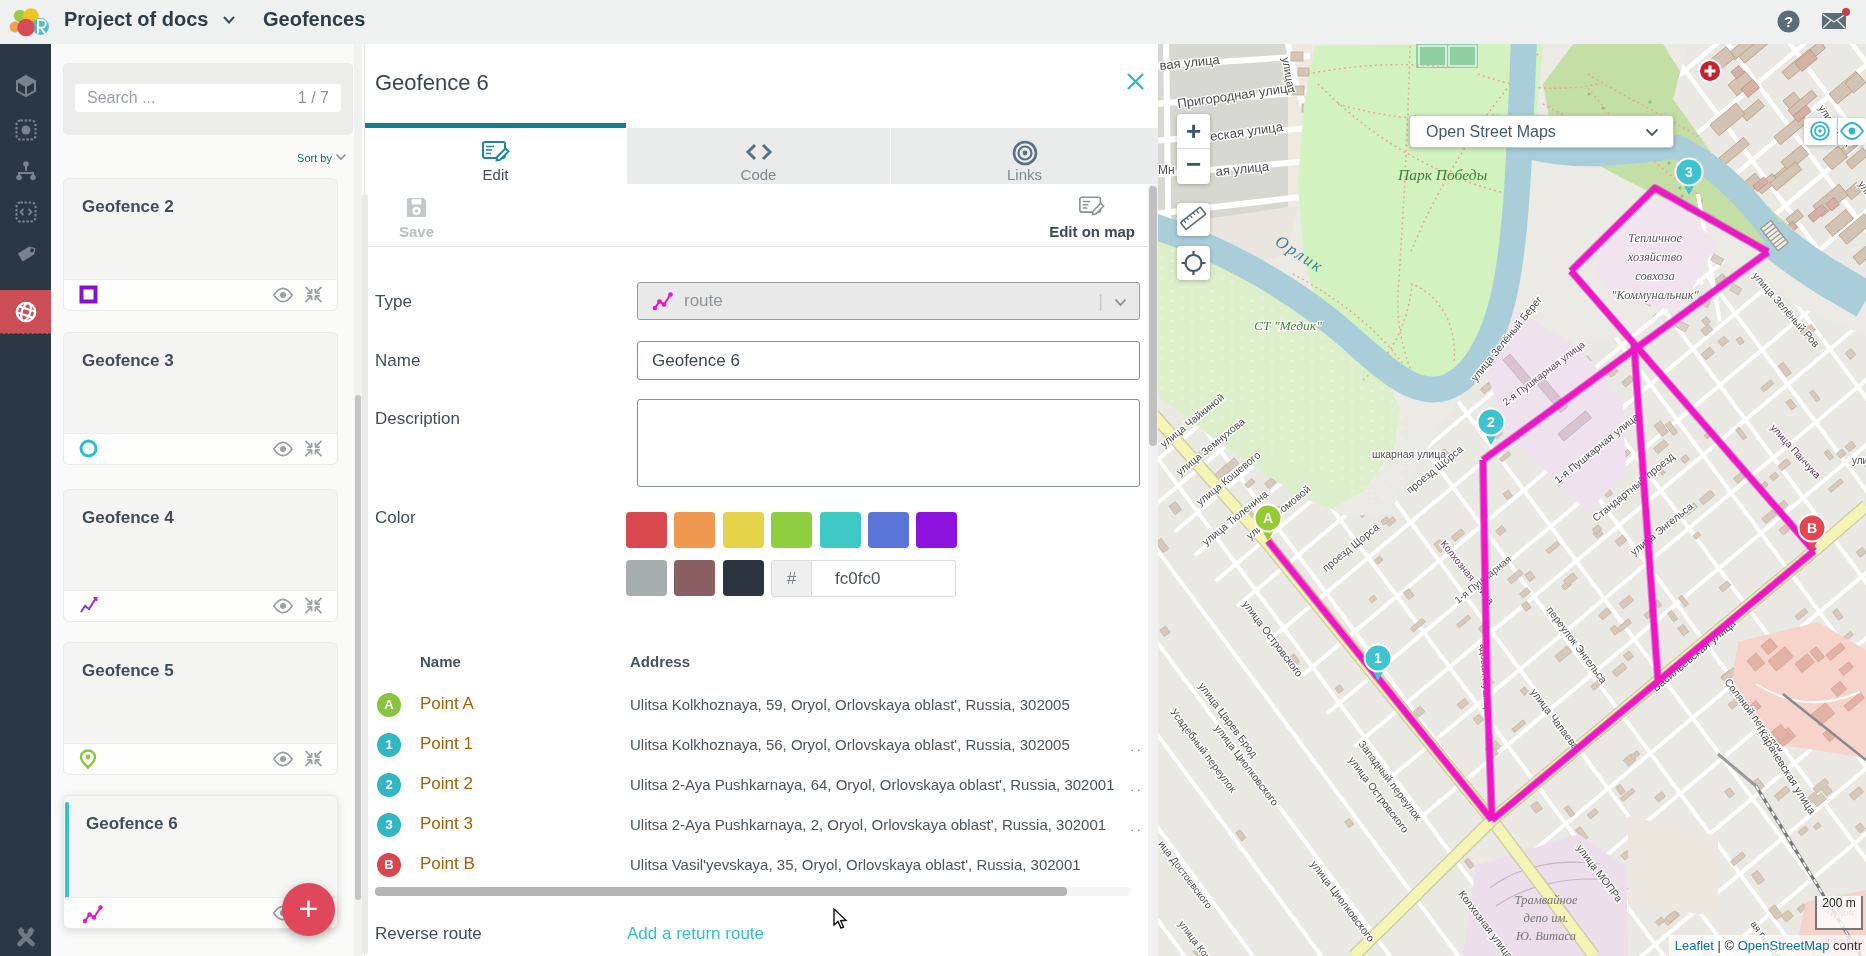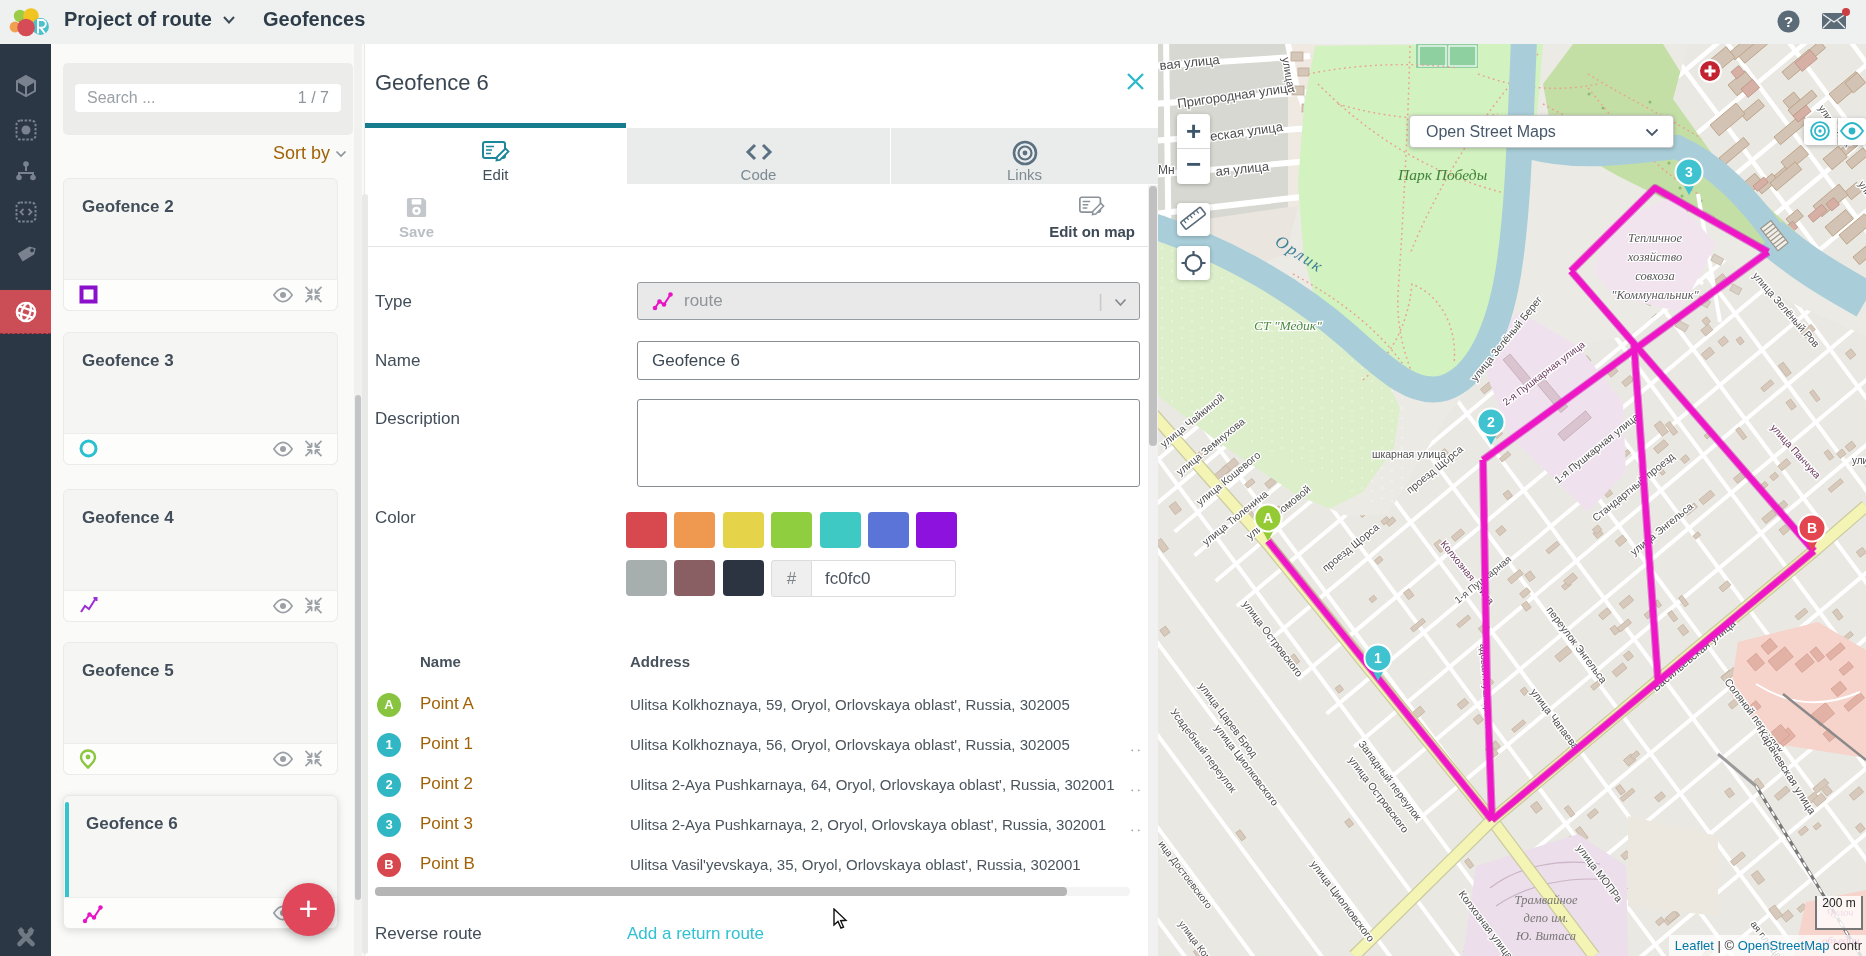--- a/index.html
+++ b/index.html
@@ -7,21 +7,21 @@
 #topbar { position:absolute; left:0; top:0; width:1866px; height:44px; background:#eef1f0; z-index:50; }
 #logo { position:absolute; left:5px; top:3px; width:46px; height:38px; }
 .tb-title { position:absolute; top:8px; font-size:20px; color:#33414e; font-weight:700; }
 #sidebar { position:absolute; left:0; top:44px; width:51px; height:912px; background:#2c3745; z-index:40; }
 .sbi { position:absolute; left:0; width:51px; height:44px; display:flex; align-items:center; justify-content:center; }
 #sb-active { position:absolute; left:0; top:246px; width:51px; height:44px; background:#cb4d56; border-bottom:1px dashed #8d2d35;}
 #leftpanel { position:absolute; left:51px; top:44px; width:314px; height:912px; background:#fafaf8; z-index:30; }
 #searchwrap { position:absolute; left:12px; top:19px; width:290px; height:72px; background:#ececea; border-radius:5px; }
 #searchbox { position:absolute; left:12px; top:21px; width:266px; height:28px; background:#fff; border-radius:4px; font-size:16px; color:#9aa1a8; line-height:28px; padding:0 12px; }
 #searchbox .cnt { float:right; color:#8d949b; }
-#sortby { position:absolute; right:18px; top:99px; font-size:18px; color:#a16207; }
+#sortby { position:absolute; right:18px; top:108px; font-size:11px; color:#0f766e; }
 .card { position:absolute; left:12px; width:275px; height:133px; background:#f5f5f3; border:1px solid #ebebe9; border-radius:6px; }
 .card .ttl { position:absolute; left:18px; top:18px; font-size:17px; font-weight:700; color:#414d59; }
 .card .foot { position:absolute; left:0; bottom:0; width:100%; height:31px; background:#fdfdfc; border-top:1px solid #ededeb; border-radius:0 0 6px 6px; }
 .card .gico { position:absolute; left:15px; bottom:6px; }
 .card .eye { position:absolute; right:44px; bottom:6px; }
 .card .exp { position:absolute; right:14px; bottom:7px; }
 #card6 { background:#f6f6f5; border:1px solid #e8e8e6; box-shadow:0 2px 8px rgba(0,0,0,.13); }
 #card6::before { content:""; position:absolute; left:1px; top:6px; bottom:6px; width:4px; background:#35c3ce; border-radius:3px; }
 #fab { position:absolute; left:231px; top:839px; width:53px; height:53px; border-radius:50%; background:#e0475a; box-shadow:0 3px 10px rgba(0,0,0,.3); color:#fff; font-size:34px; font-weight:400; text-align:center; line-height:50px; z-index:35;}
 #lscroll { position:absolute; left:303px; top:0px; width:8px; height:912px; background:#f1f1f0; }
@@ -39,21 +39,21 @@
 #editmap { position:absolute; right:23px; top:11px; text-align:center; color:#3e4a56; font-size:15px; }
 .frow { position:absolute; left:10px; width:770px; }
 .flabel { position:absolute; left:0px; font-size:17px; color:#414d59; }
 #mscroll { position:absolute; right:0px; top:141px; width:10px; height:771px; background:#f1f1f1; }
 #mscroll .th { position:absolute; left:1px; top:1px; width:8px; height:260px; background:#c0c0c0; border-radius:4px; }
 #typebox { position:absolute; left:262px; top:-10px; width:503px; height:38px; background:#e9e9e9; border:1px solid #979ca1; border-radius:3px; color:#8e9499; font-size:17px; line-height:36px; }
 #namebox { position:absolute; left:262px; top:-10px; width:503px; height:39px; background:#fff; border:1px solid #878e95; border-radius:3px; color:#3c4854; font-size:17px; line-height:37px; padding-left:14px; }
 #descbox { position:absolute; left:262px; top:-10px; width:503px; height:88px; background:#fff; border:1px solid #878e95; border-radius:3px; }
 .sw { position:absolute; width:41px; height:36px; border-radius:4px; }
 #hashpfx { position:absolute; left:406px; top:515px; width:41px; height:37px; background:#efefef; border:1px solid #dcdcdc; border-radius:3px 0 0 3px; color:#7e8489; font-size:17px; text-align:center; line-height:35px; }
-#hexin { position:absolute; left:447px; top:515px; width:144px; height:37px; background:#fff; border:1px solid #dcdcdc; border-left:none; border-radius:0 3px 3px 0; color:#4a555f; font-size:17px; line-height:35px; padding-left:13px; }
+#hexin { position:absolute; left:447px; top:515px; width:144px; height:37px; background:#fff; border:1px solid #dcdcdc; border-left:none; border-radius:0 3px 3px 0; color:#4a555f; font-size:17px; line-height:35px; padding-left:23px; }
 .thead { position:absolute; font-size:15px; font-weight:700; color:#47525c; }
 .prow { position:absolute; left:10px; width:770px; height:40px; }
 .badge { position:absolute; left:2px; top:0px; width:24px; height:24px; border-radius:50%; color:#fff; font-size:13px; font-weight:700; text-align:center; line-height:24px; }
 .pname { position:absolute; left:45px; top:1px; font-size:17px; color:#a16207; }
 .paddr { position:absolute; left:255px; top:3px; font-size:15px; color:#4a555e; white-space:nowrap; }
 #hscroll { position:absolute; left:10px; top:843px; width:755px; height:9px; background:#f4f4f4; border-radius:4px;}
 #hscroll .th { position:absolute; left:0; top:0; width:692px; height:9px; background:#b5b5b5; border-radius:4px; }
 #revlabel { position:absolute; left:10px; top:880px; font-size:17px; color:#414d59; }
 #revlink { position:absolute; left:262px; top:880px; font-size:17px; color:#30c1d2; }
 #map { position:absolute; left:1158px; top:44px; width:708px; height:912px; background:#ebe9e4; z-index:10; overflow:hidden;}
@@ -1383,21 +1383,21 @@
 </div>
 <div id="topbar">
   <svg id="logo" viewBox="0 0 46 38">
     <circle cx="15" cy="13" r="6.2" fill="#9acc46"></circle>
     <circle cx="10" cy="24" r="5.4" fill="#f0a050"></circle>
     <circle cx="26" cy="13" r="7.8" fill="#f2c422"></circle>
     <circle cx="35.5" cy="23.5" r="8.4" fill="#4cc0cb"></circle>
     <path d="M33 30.5 L33 17 L37 17 A3.8 3.8 0 0 1 37 24.6 L33.3 24.6 M35.5 24.6 L40 30.5" fill="none" stroke="#fff" stroke-width="1.9"></path>
     <circle cx="21" cy="24.5" r="8.8" fill="#d64c56"></circle>
   </svg>
-  <div class="tb-title" style="left:64px; color:#2e3c49;">Project of route</div>
+  <div class="tb-title" style="left:64px; color:#2e3c49;">Project of docs</div>
   <svg style="position:absolute;left:222px;top:15px" width="14" height="10" viewBox="0 0 14 10">
       <path d="M2 2 L7 7.5 L12 2" fill="none" stroke="#3c4a57" stroke-width="2"></path>
     </svg>
   <div class="tb-title" style="left:263px; color:#2e3c49;">Geofences</div>
   <svg style="position:absolute;left:1777px;top:10px" width="23" height="23" viewBox="0 0 23 23">
       <circle cx="11.5" cy="11.5" r="11" fill="#5c6b78"></circle>
       <text x="11.5" y="17" font-size="15" font-weight="bold" fill="#fff" text-anchor="middle" font-family="Liberation Sans">?</text>
     </svg>
   <svg style="position:absolute;left:1821px;top:7px" width="30" height="26" viewBox="0 0 30 26">
       <rect x="1" y="6" width="24" height="16" rx="1.5" fill="#5c6b78"></rect>

